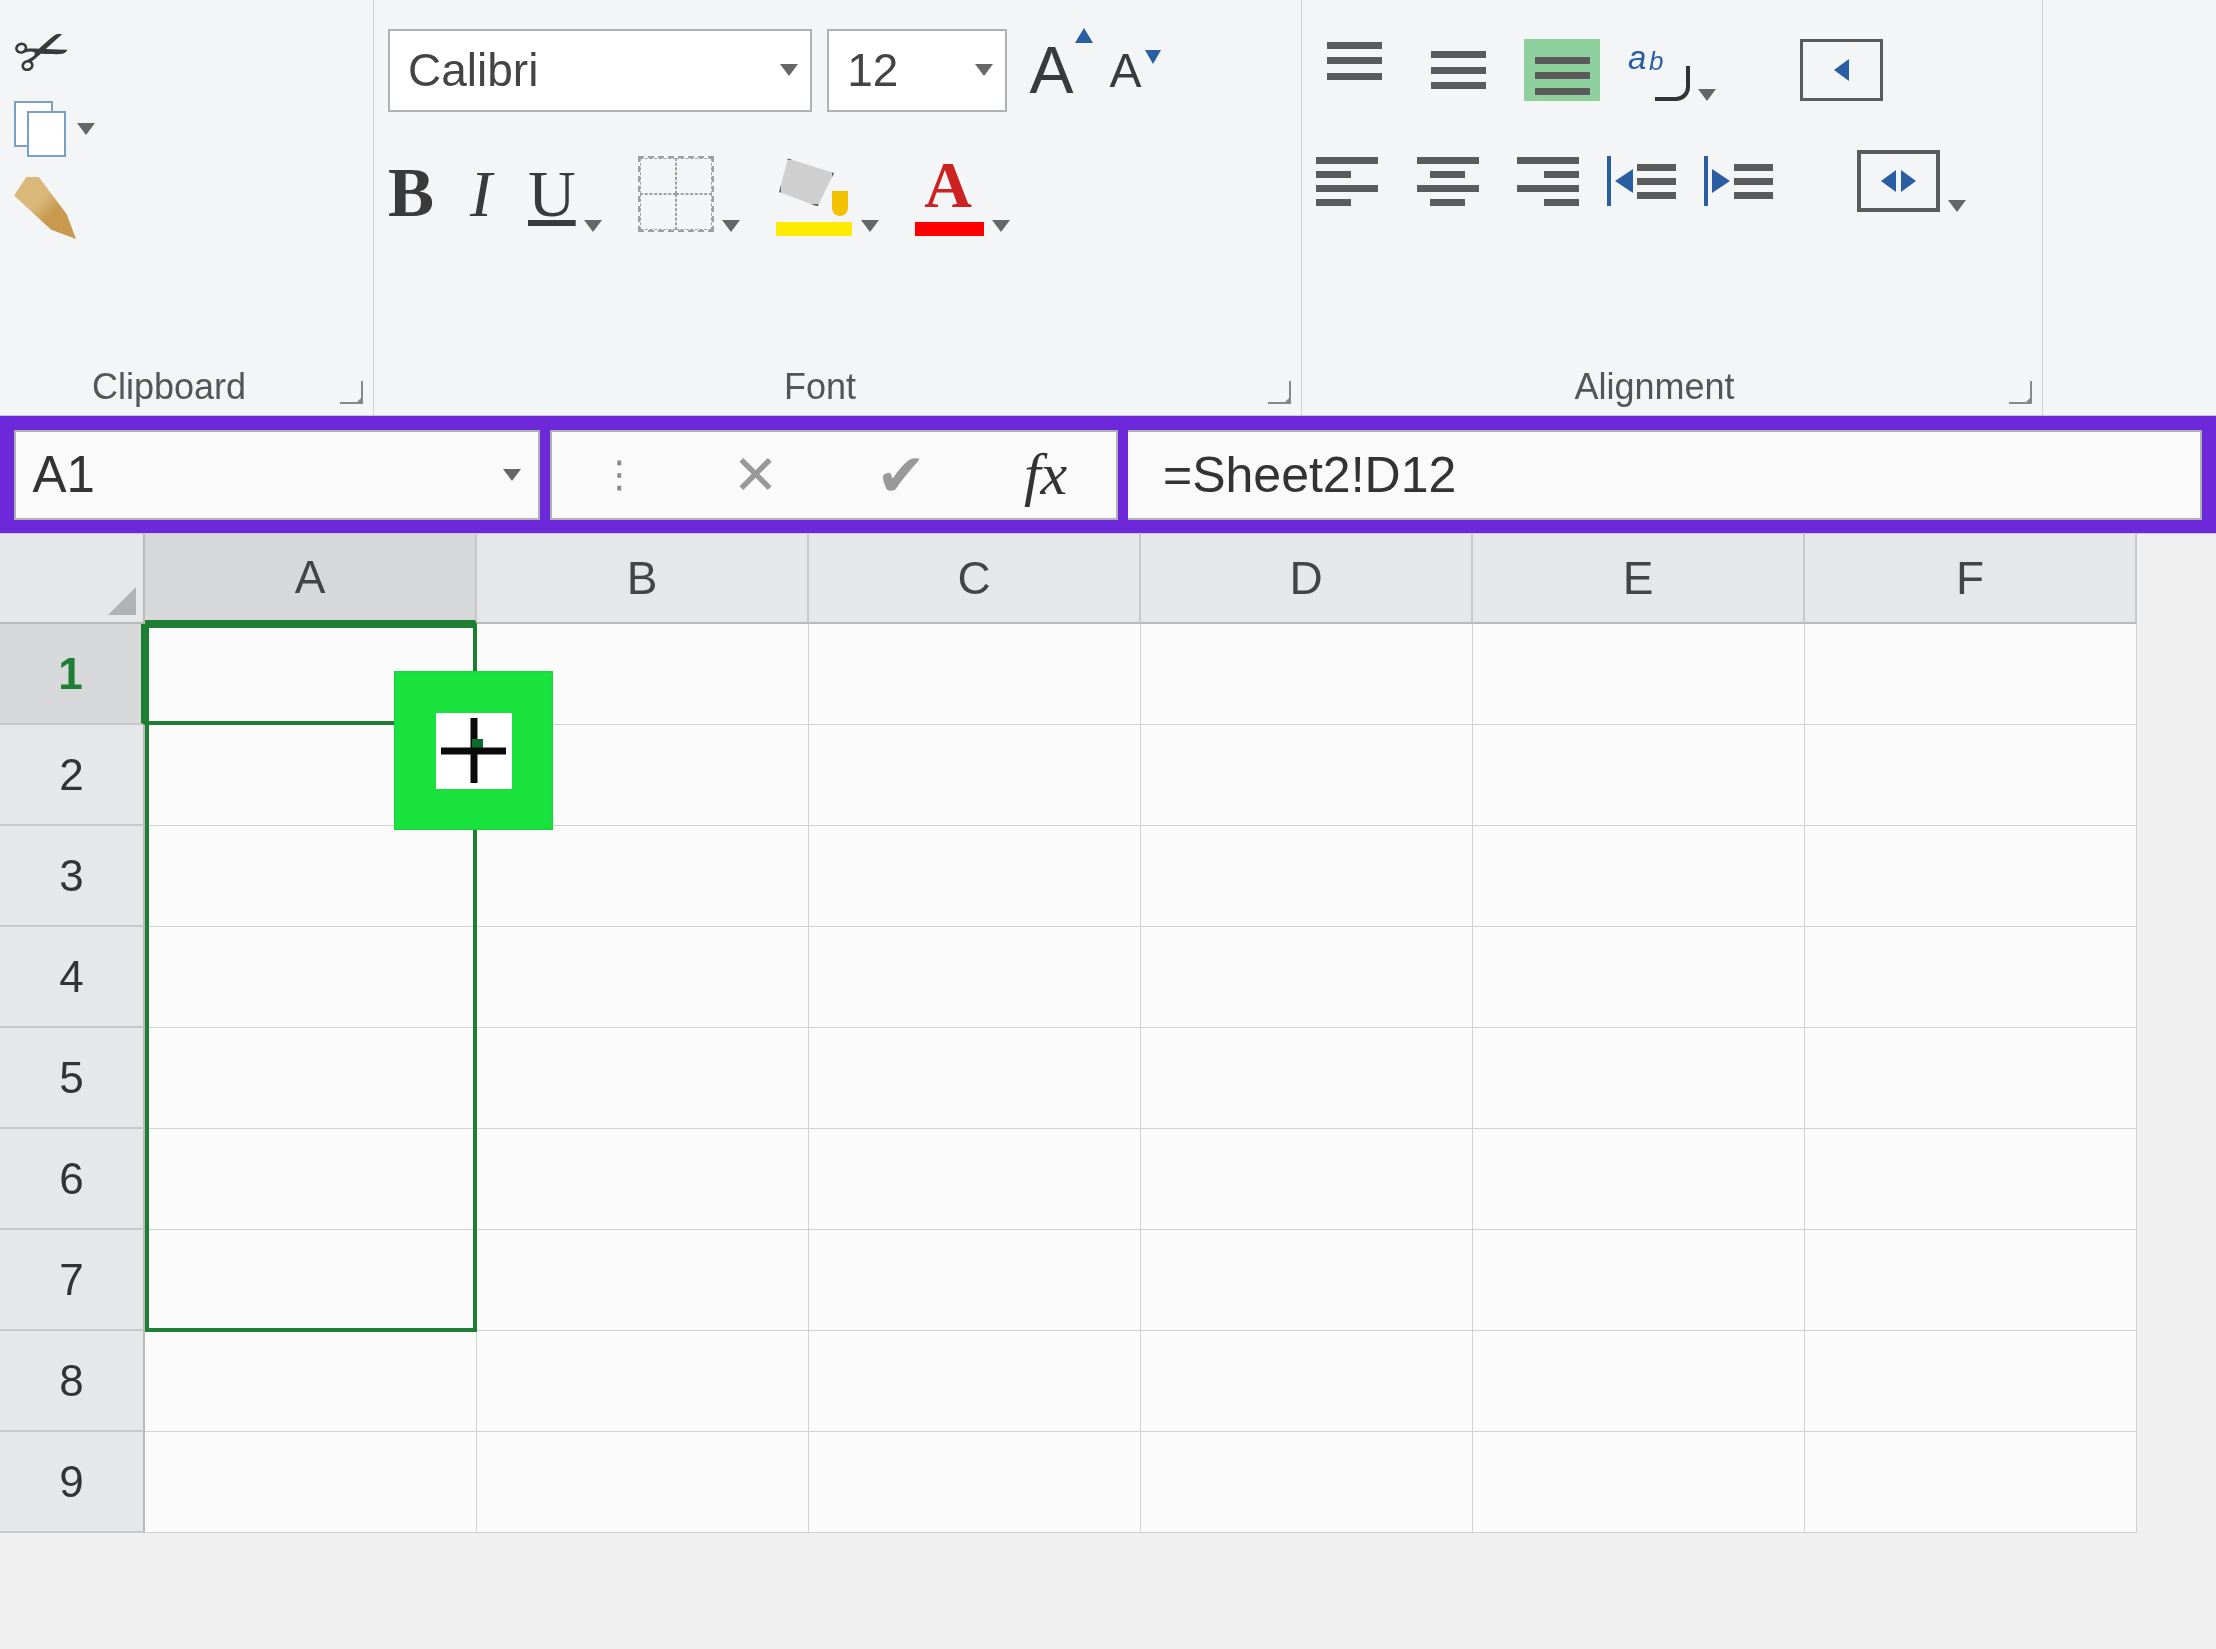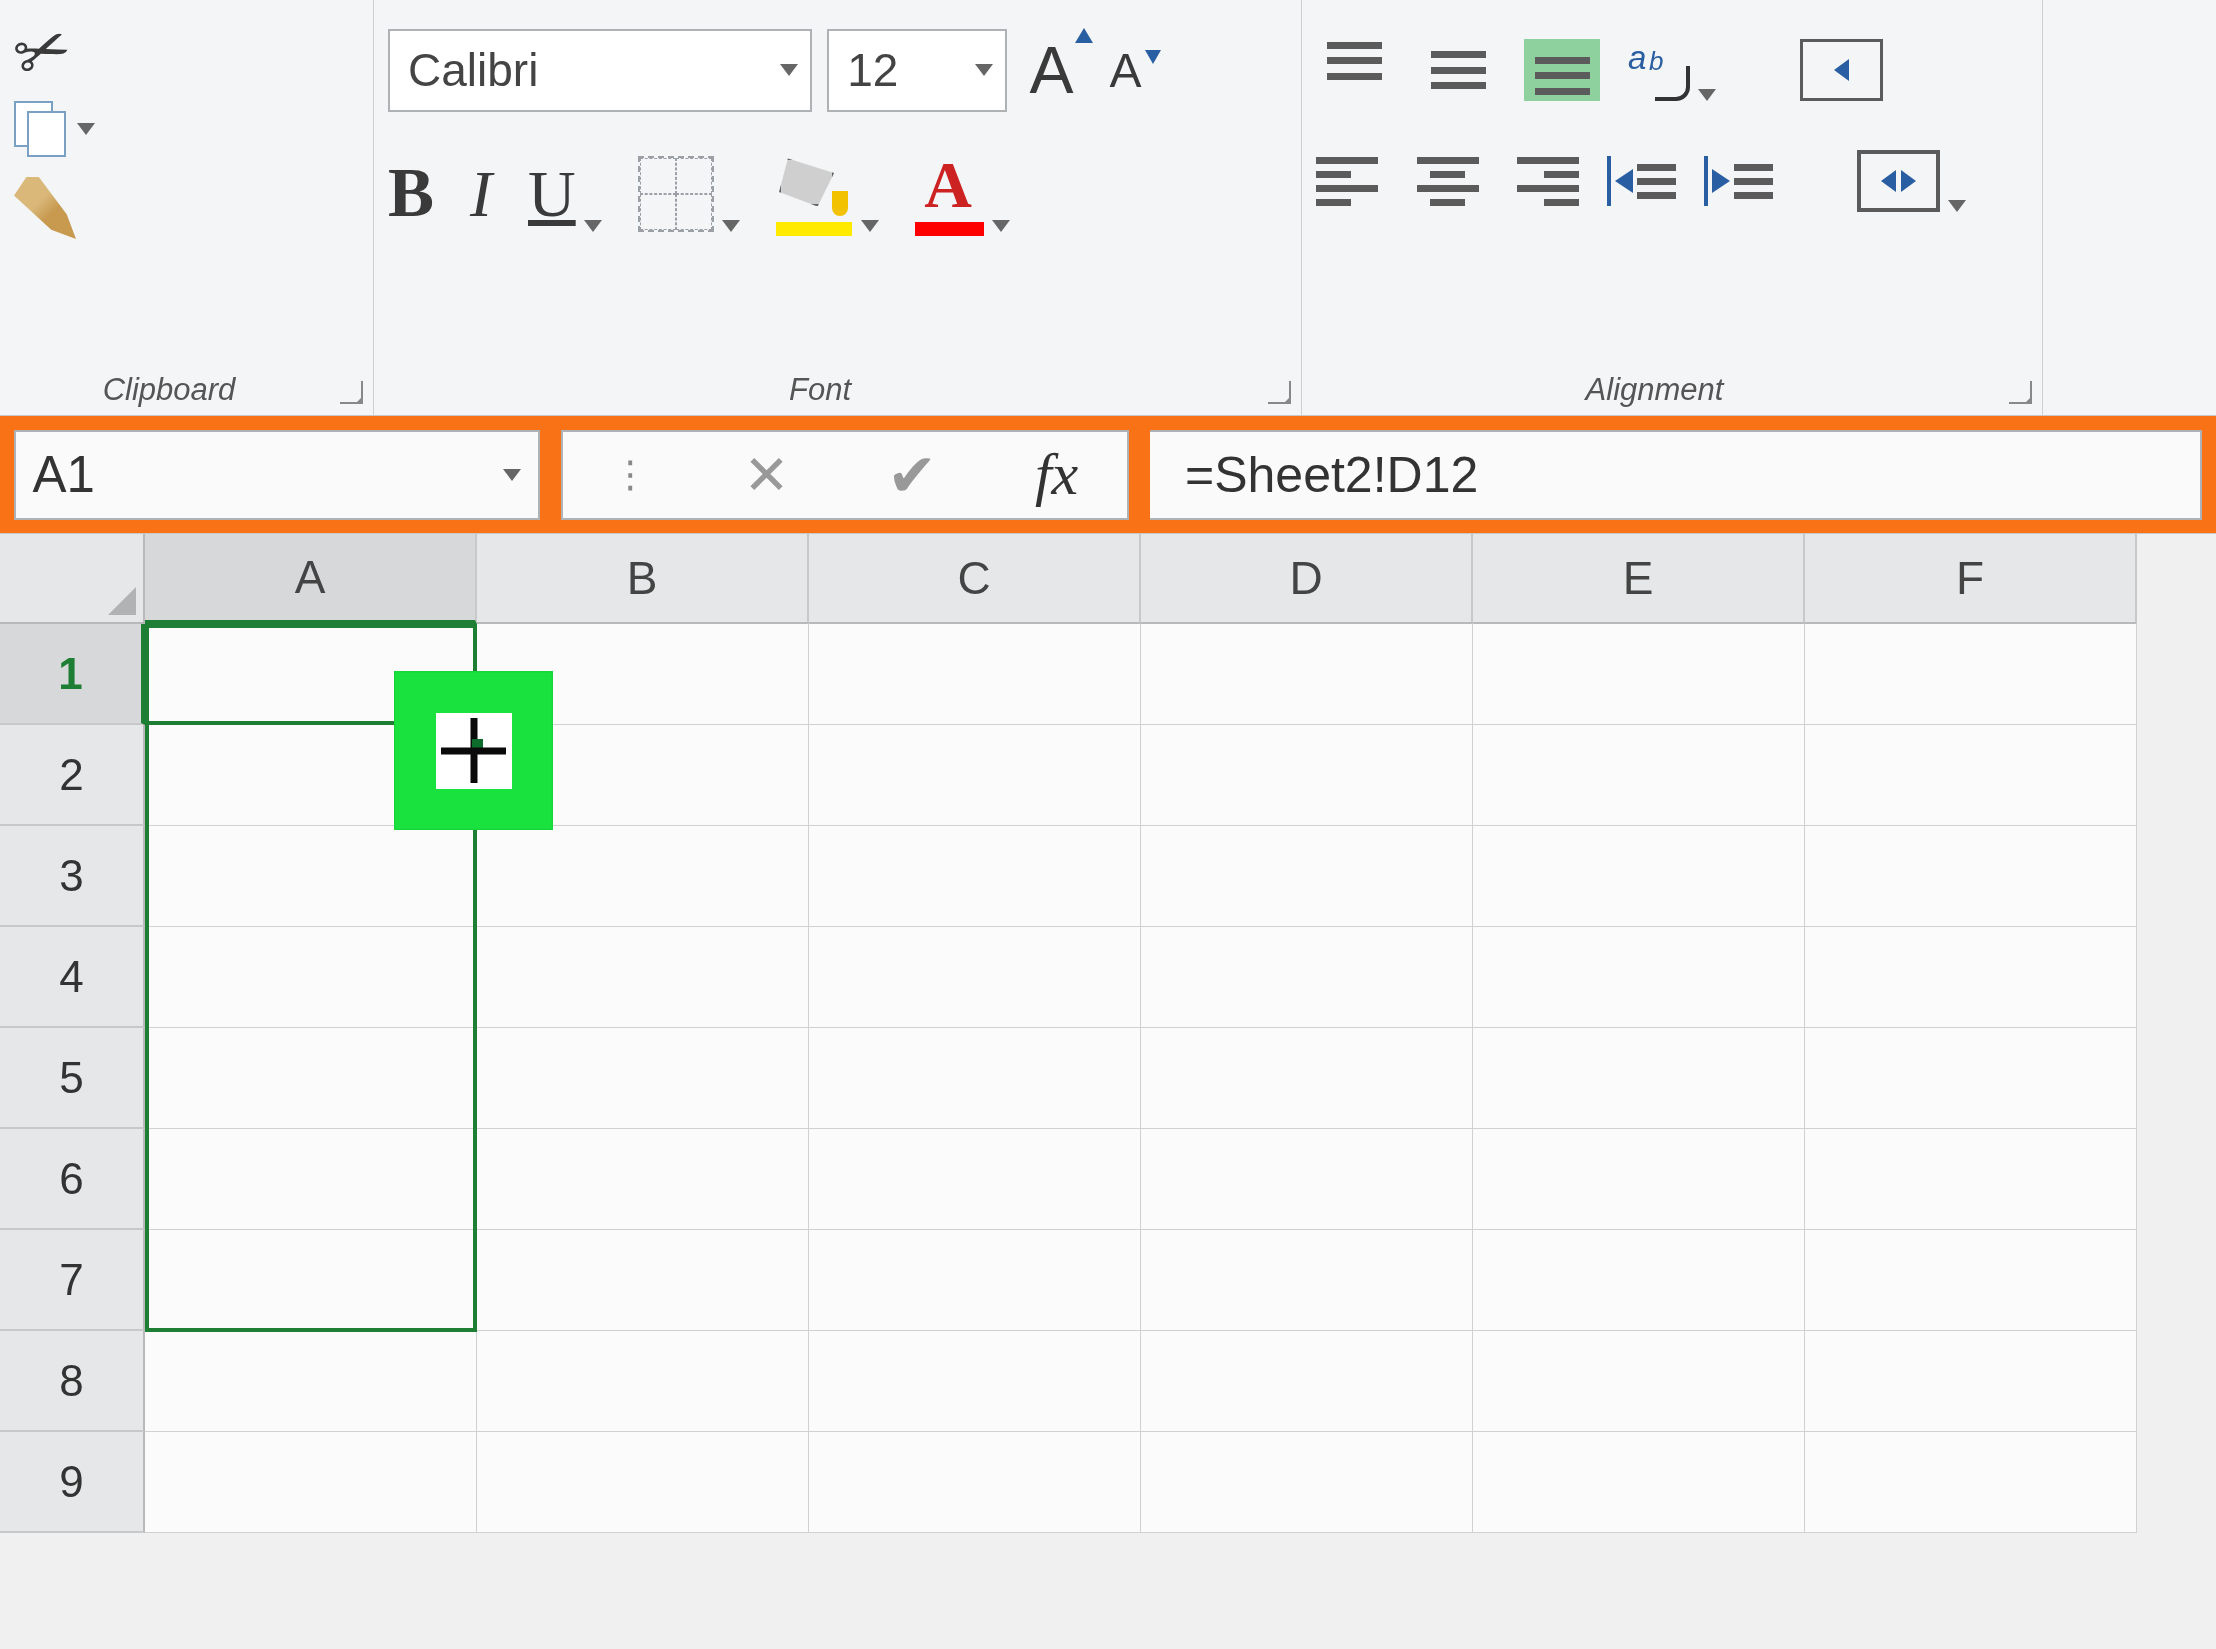--- a/index.html
+++ b/index.html
@@ -25,23 +25,22 @@
     padding: 7px 14px 48px 14px;
     display: flex;
     flex-direction: column;
   }
   .group-label {
     position: absolute;
     bottom: 7px;
     left: 0;
     right: 35px;
     text-align: center;
-    font-size: 31px;
+    font-size: 36px;
     color: #555;
-    font-style: italic;
   }
   .group-launcher {
     position: absolute;
     right: 9.7px;
     bottom: 11px;
     width: 23.5px;
     height: 23.5px;
     border: 2.1px solid #888;
     border-top: none;
     border-left: none;
@@ -182,22 +181,22 @@
   .numgrp{flex:1;border-right:none;}
   .num-row{display:flex;align-items:center;height:118px;margin-top:4.2px;gap:21px;}
   .num-combo{height:83px;font-size:46px;color:#444;display:flex;align-items:center;padding-left:14px;}
   .acct-row{display:flex;align-items:center;gap:9.7px;margin-top:21px;}
   .acct-icon{position:relative;width:76px;height:55px;}
   .acct-icon .bill{width:76px;height:42px;background:#6fbf73;border-radius:5.5px;}
   .acct-icon .coin{position:absolute;right:-5.5px;bottom:-5.5px;width:30.5px;height:30.5px;border-radius:50%;background:#e9c85f;border:2.8px solid #c9a33a;}
   
   
   .formula-bar{
-    display:flex;align-items:center;height:118px;background:#f97316;
-    padding:0 14px;gap:21px;border-bottom:1.4px solid #c8c8c8;
+    display:flex;align-items:center;height:118px;background:#6d28d9;
+    padding:0 14px;gap:10px;border-bottom:1.4px solid #c8c8c8;
   }
   .name-box{
     width:526px;height:90px;border:2.1px solid #aeb2b5;background:#fafafa;
     display:flex;align-items:center;padding:0 16.6px;font-size:51px;color:#333;
     justify-content:space-between;
   }
   .fb-btns{width:568px;height:90px;border:2.1px solid #aeb2b5;background:#fafafa;display:flex;align-items:center;justify-content:space-around;}
   .fb-btns .sep-dots{font-size:37px;color:#888;letter-spacing:-2.8px;}
   .fb-btns .x{font-size:55px;color:#999;}
   .fb-btns .chk{font-size:60px;color:#999;}

